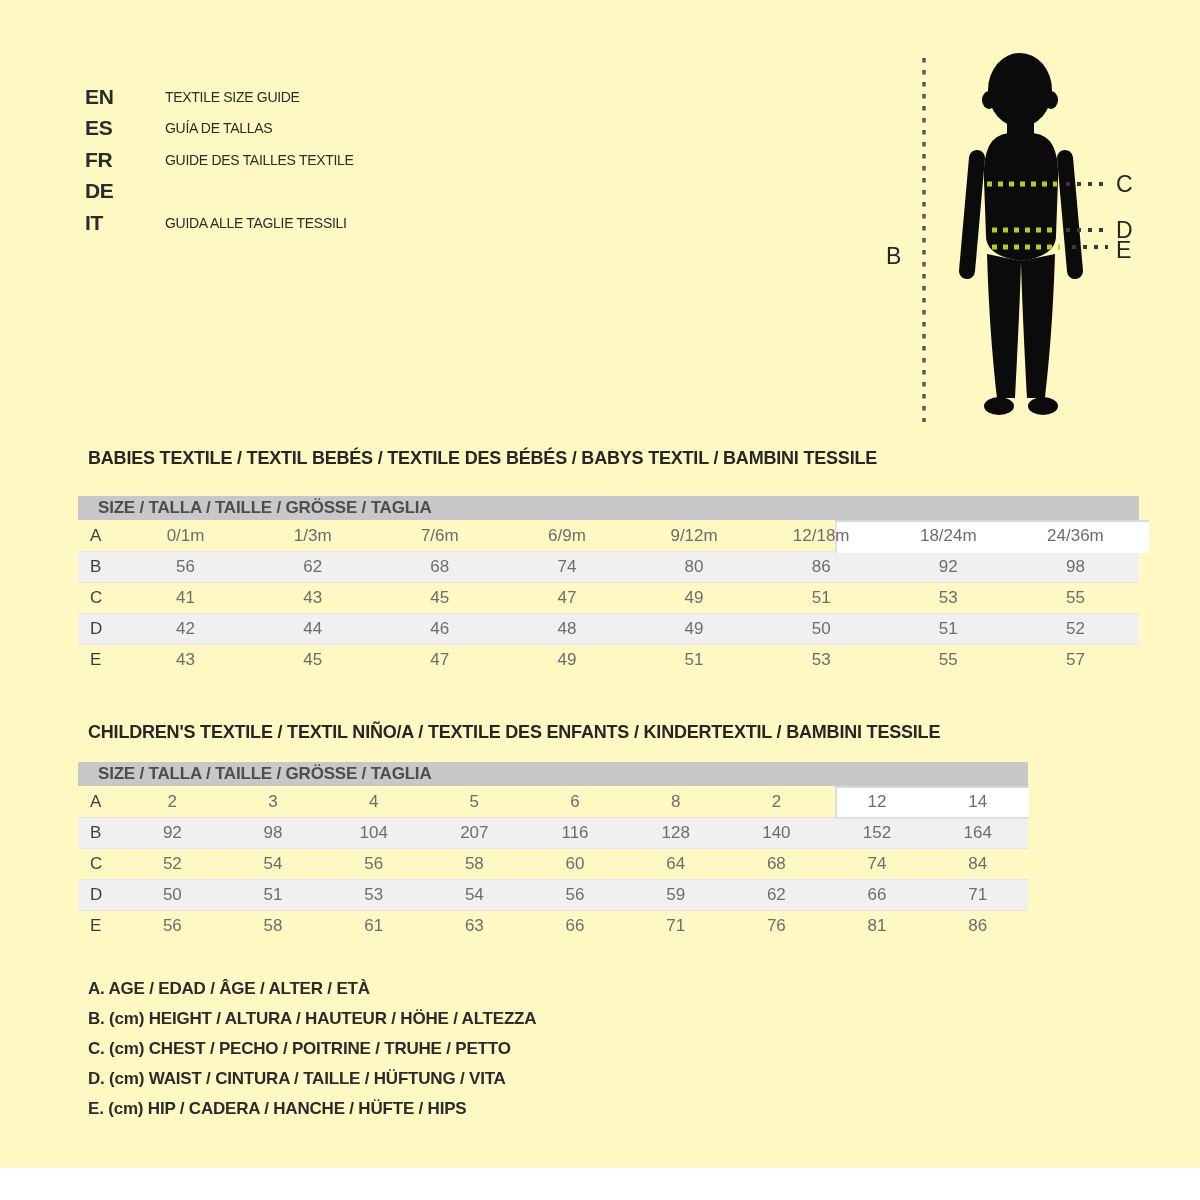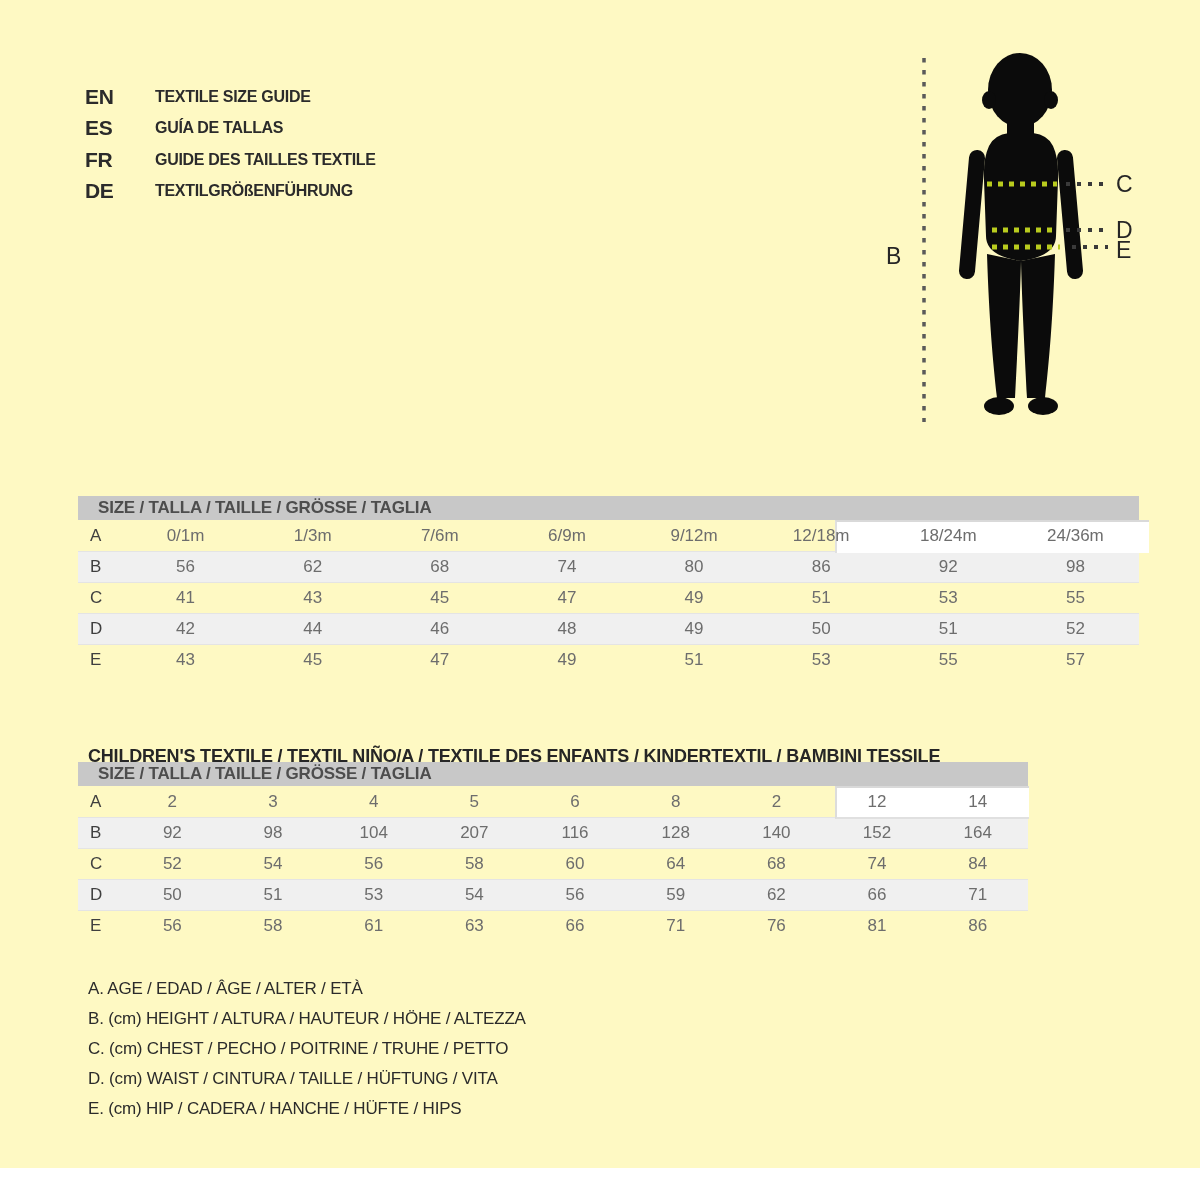--- a/index.html
+++ b/index.html
@@ -13,37 +13,38 @@
   }
 
   
   .lang-block { position: absolute; left: 85px; top: 81px; }
   .lang-row { display: flex; height: 31.5px; align-items: center; }
   .lang-code {
     width: 70px; flex: 0 0 70px;
     font-size: 21px; font-weight: 700; color: #2b2b2b; letter-spacing: -0.3px;
   }
   .lang-title {
-    font-size: 16px; font-weight: 700; color: #2b2b2b; letter-spacing: -0.3px;
+    font-size: 14px; font-weight: 400; color: #2b2b2b; letter-spacing: -0.3px;
     white-space: nowrap;
+    margin-left: 10px;
   }
 
   
   .figure-wrap { position: absolute; left: 858px; top: 28px; width: 300px; height: 420px; }
   .figure-wrap svg { display: block; }
   .fig-label { font-family: "Liberation Sans", sans-serif; font-size: 23px; fill: #262626; }
 
   
   .section-heading {
     position: absolute; left: 88px;
     font-size: 18px; font-weight: 700; color: #262626; letter-spacing: -0.2px;
     white-space: nowrap;
   }
   .babies-heading { top: 448px; }
-  .children-heading { top: 722px; margin-top: 24px; }
+  .children-heading { top: 722px; }
 
   
   .stable { position: absolute; left: 78px; }
   .babies-table { top: 496px; width: 1061px; }
   .children-table { top: 762px; width: 950px; }
   .thead {
     position: relative; z-index: 2;
     height: 24px; line-height: 24px;
     background: #c8c8c8;
     padding-left: 20px;
@@ -85,21 +86,21 @@
   .patch { z-index: 1; }
   .rows .trow { position: relative; }
   .rows .trow:nth-child(odd) { background: transparent; }
   .rows { z-index: auto; }
   .tlabel, .tcell { position: relative; z-index: 3; }
 
   
   .legend { position: absolute; left: 88px; top: 974px; }
   .legend-line {
     height: 30px; line-height: 30px;
-    font-size: 17px; font-weight: 400; color: #2b2b2b; letter-spacing: -0.2px;
+    font-size: 17px; font-weight: 700; color: #2b2b2b; letter-spacing: -0.2px;
     white-space: nowrap;
   }
 </style>
 </head>
 <body>
 
 <div class="canvas">
 
   <div class="lang-block">
     <div class="lang-row">
@@ -109,21 +110,24 @@
     <div class="lang-row">
       <span class="lang-code">ES</span>
       <span class="lang-title">GUÍA DE TALLAS</span>
     </div>
     <div class="lang-row">
       <span class="lang-code">FR</span>
       <span class="lang-title">GUIDE DES TAILLES TEXTILE</span>
     </div>
     <div class="lang-row">
       <span class="lang-code">DE</span>
-      <span class="lang-title">TEXTILGRÖßENFÜHRUNG</span>
+    </div>
+    <div class="lang-row">
+      <span class="lang-code">IT</span>
+      <span class="lang-title">GUIDA ALLE TAGLIE TESSILI</span>
     </div>
   </div>
 
   <div class="figure-wrap">
     <svg width="300" height="420" viewBox="0 0 300 420">
 
       <line x1="66" y1="30" x2="66" y2="394" stroke-width="3.5" stroke-dasharray="4.5 7.5" stroke="#5a5a5a"></line>
       <text class="fig-label" x="28" y="236">B</text>
 
       <g fill="#0b0b0b">
@@ -156,20 +160,21 @@
         <line x1="208" y1="202" x2="250" y2="202"></line>
         <line x1="214" y1="219" x2="250" y2="219"></line>
       </g>
 
       <text class="fig-label" x="258" y="164">C</text>
       <text class="fig-label" x="258" y="210">D</text>
       <text class="fig-label" x="258" y="230">E</text>
     </svg>
   </div>
 
+  <div class="section-heading babies-heading">BABIES TEXTILE / TEXTIL BEBÉS / TEXTILE DES BÉBÉS / BABYS TEXTIL  / BAMBINI TESSILE</div>
 
   <div class="stable babies-table">
     <div class="thead">SIZE / TALLA / TAILLE / GRÖSSE / TAGLIA</div>
     <div class="patch patch-babies"></div>
     <div class="rows">
         <div class="trow">
           <div class="tlabel">A</div>
           <div class="tcell">0/1m</div>
           <div class="tcell">1/3m</div>
           <div class="tcell">7/6m</div>

